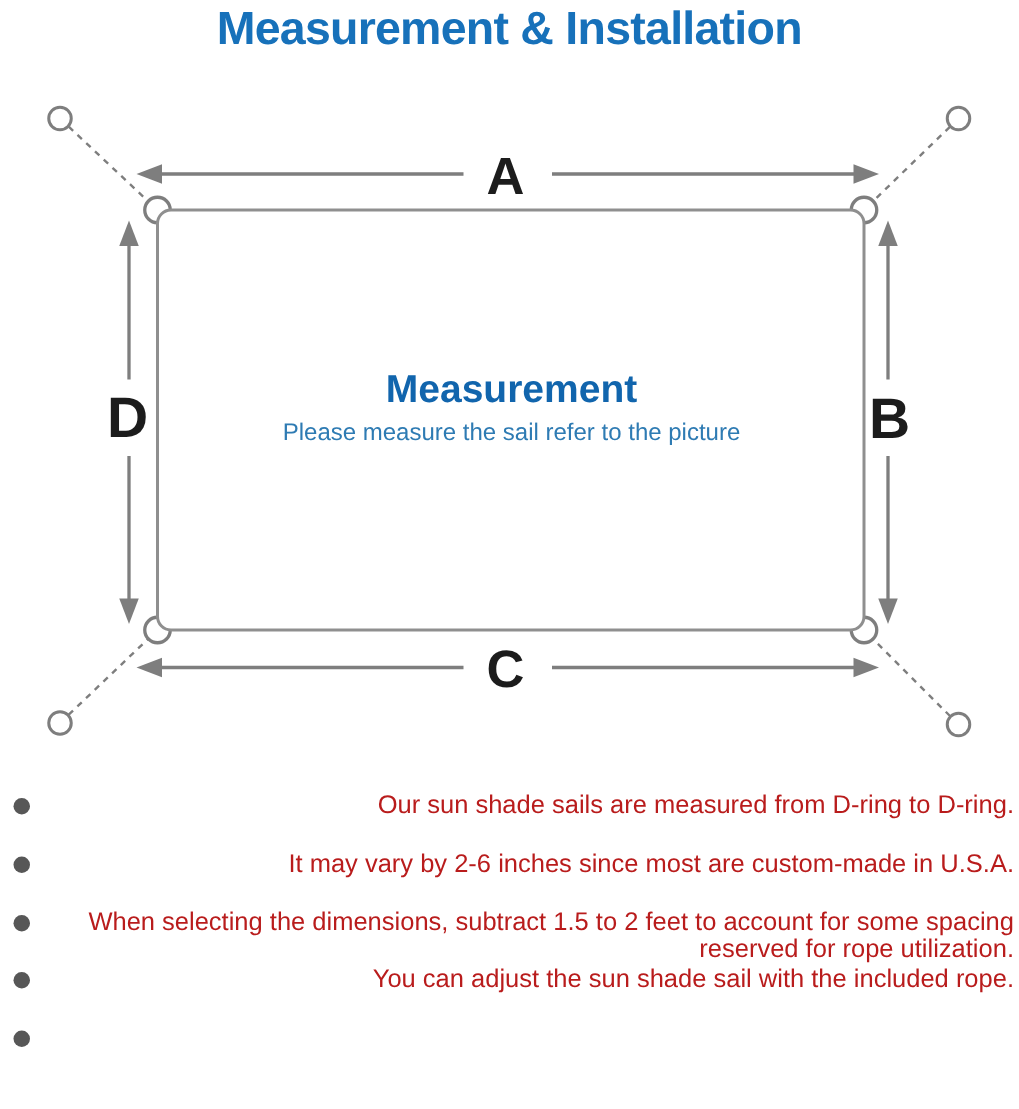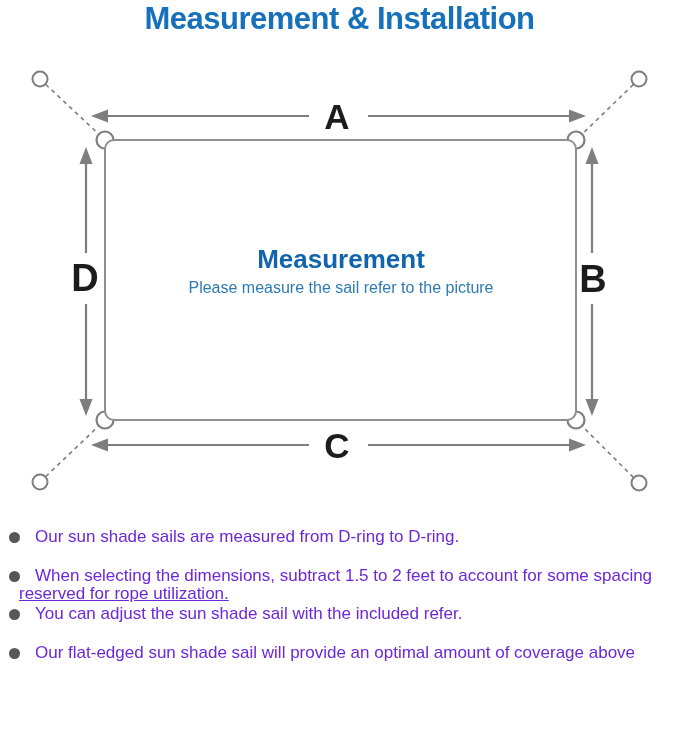--- a/index.html
+++ b/index.html
@@ -14,29 +14,29 @@
   .diagram-svg{position:absolute;top:0;left:0;}
   .svg-label{font-family:"Liberation Sans",sans-serif;font-weight:bold;fill:#1c1c1c;}
   .center-title{font-family:"Liberation Sans",sans-serif;font-weight:bold;fill:#1165ad;}
   .center-subtitle{font-family:"Liberation Sans",sans-serif;fill:#2e7bb3;}
   .notes{
     position:absolute;top:528px;left:8px;width:668px;
     margin:0;padding:0;list-style:none;
   }
   .note{
     position:relative;padding-left:27px;margin:0 0 21px 0;
-    font-size:17px;line-height:18px;color:#6d28d9;
+    font-size:17px;line-height:18px;color:#b91c1c;text-align:right;
   }
   .note.tight{margin-bottom:2px;}
   .note .dot{
     position:absolute;left:1px;top:4px;width:11px;height:11px;
     border-radius:50%;background:#575757;
   }
   .note .line{display:block;white-space:nowrap;}
-  .note .l2{margin-left:-16px;text-decoration:underline;}
+  .note .l2{margin-left:-16px;}
 </style>
 </head>
 <body>
 
 <div class="page-title">Measurement &amp; Installation</div>
 
 <svg class="diagram-svg" width="679" height="524" viewBox="0 0 679 524" xmlns="http://www.w3.org/2000/svg">
 
   <path d="M40 79 L105 140 M639 79 L576 140 M40 482 L105 420 M639 483 L576 420" fill="none" stroke="#7e7e7e" stroke-width="1.6" stroke-dasharray="4 4"></path>
 
@@ -84,26 +84,29 @@
 
   <text class="center-title" x="341" y="268" font-size="26" text-anchor="middle">Measurement</text>
   <text class="center-subtitle" x="341" y="293" font-size="16" text-anchor="middle">Please measure the sail refer to the picture</text>
 </svg>
 
 <ul class="notes">
   <li class="note">
     <span class="dot"></span>
     <span class="line">Our sun shade sails are measured from D-ring to D-ring.</span>
   </li>
+  <li class="note">
+    <span class="dot"></span>
+    <span class="line">It may vary by 2-6 inches since most are custom-made in U.S.A.</span>
+  </li>
   <li class="note tight">
     <span class="dot"></span>
     <span class="line">When selecting the dimensions, subtract 1.5 to 2 feet to account for some spacing</span>
     <span class="line l2">reserved for rope utilization.</span>
   </li>
   <li class="note">
     <span class="dot"></span>
-    <span class="line">You can adjust the sun shade sail with the included refer.</span>
+    <span class="line">You can adjust the sun shade sail with the included rope.</span>
   </li>
   <li class="note">
     <span class="dot"></span>
-    <span class="line">Our flat-edged sun shade sail will provide an optimal amount of coverage above</span>
   </li>
 </ul>
 
 </body></html>

